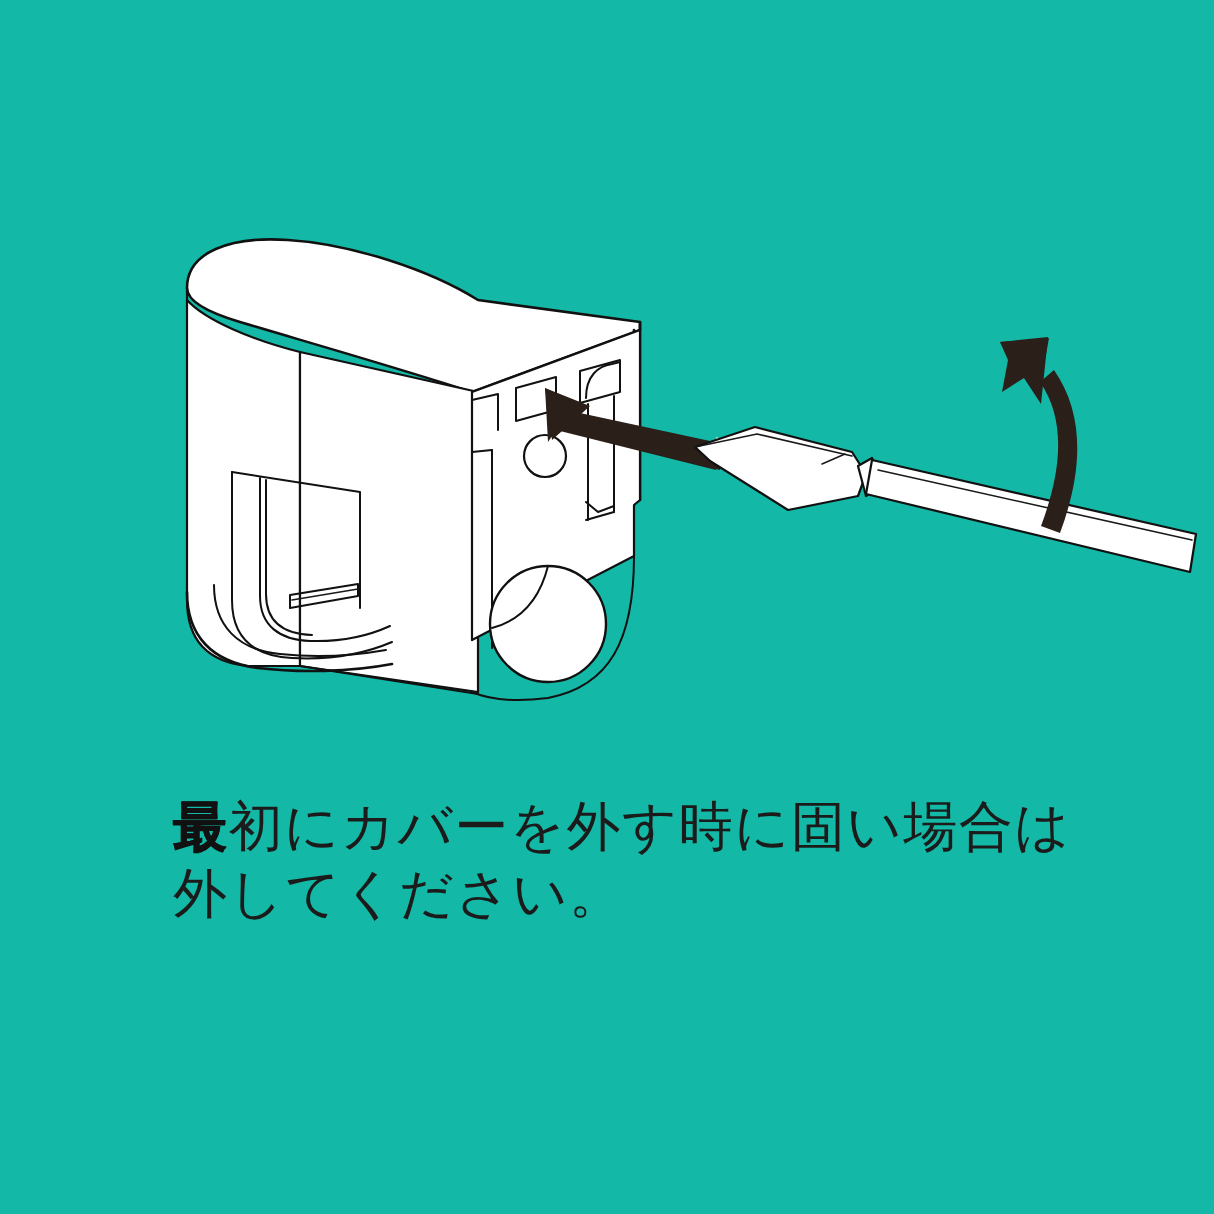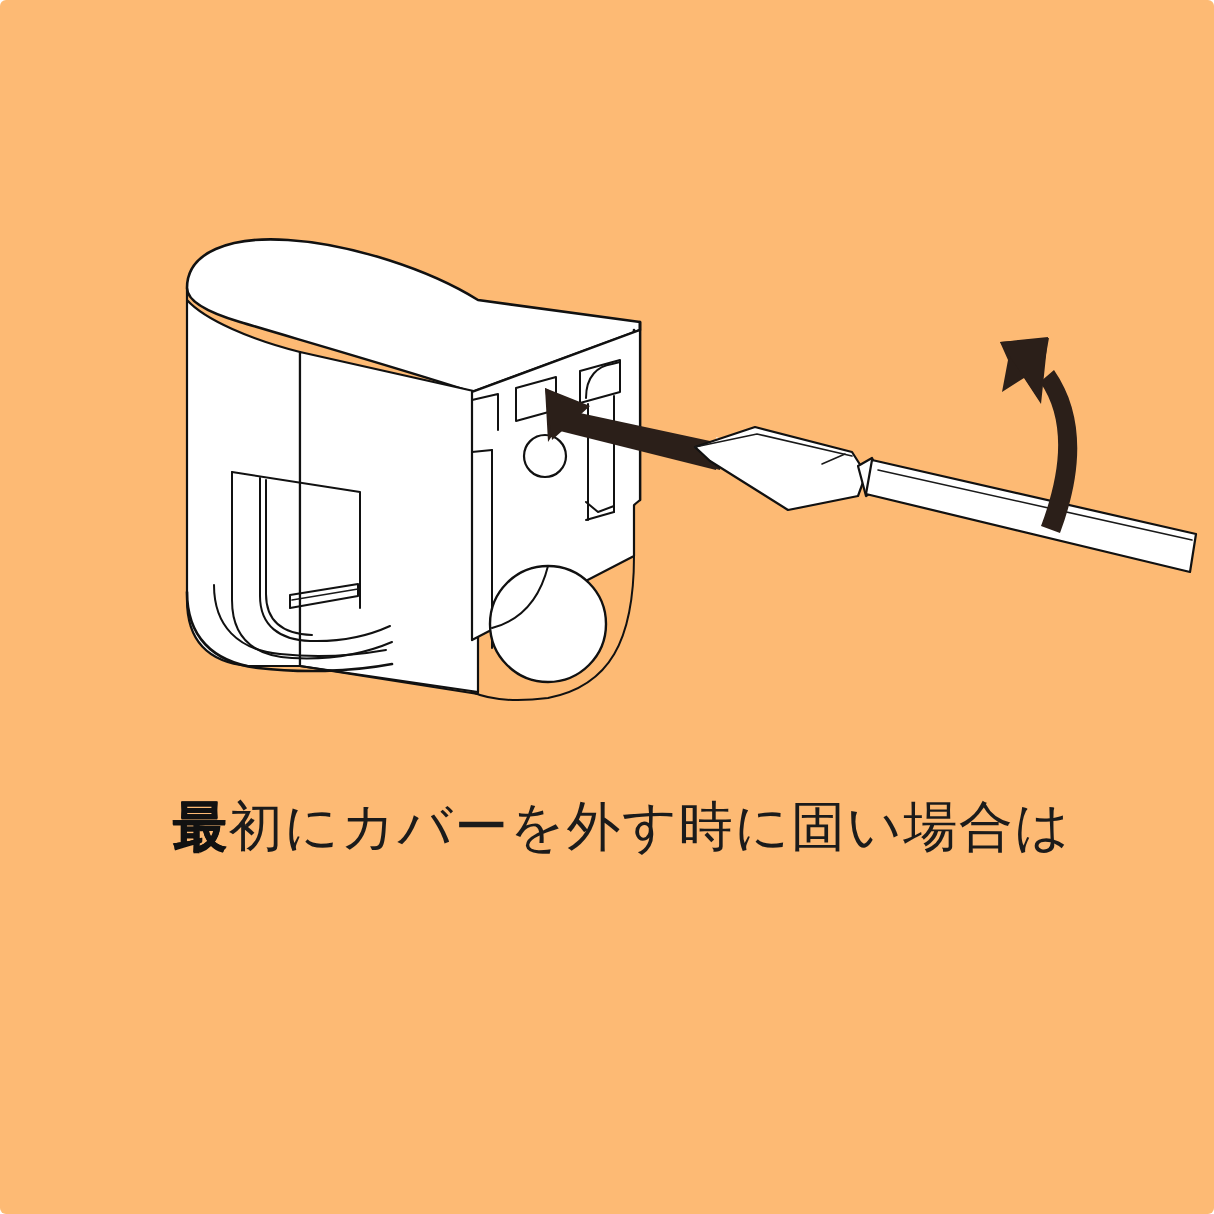--- a/index.html
+++ b/index.html
@@ -12,22 +12,21 @@
     width: 1214px;
     height: 1214px;
     font-family: "DejaVu Sans", "Liberation Sans", sans-serif;
     overflow: hidden;
     position: relative;
   }
   .page {
     position: relative;
     width: 1214px;
     height: 1214px;
-    background: #fdba74;
-    border-radius: 6px;
+    background: #14b8a6;
   }
   .figure-area {
     position: absolute;
     left: 0;
     top: 0;
     width: 1214px;
     height: 760px;
   }
   .figure-area svg {
     display: block;
@@ -211,15 +210,16 @@
                  L 1002 392
                  L 1008 360 Z"></path>
         <path class="arrow-solid" fill="#2b1f19" d="M 1000 342 L 1049 338 L 1038 398 Z"></path>
       </g>
 
     </svg>
   </div>
 
   <div class="caption-block">
     <div class="caption-line"><span class="lead">最</span><span>初にカバーを外す時に固い場合は</span></div>
+    <div class="caption-line"><span class="lead"></span><span>外してください。</span></div>
   </div>
 
 </div>
 
 </body></html>

